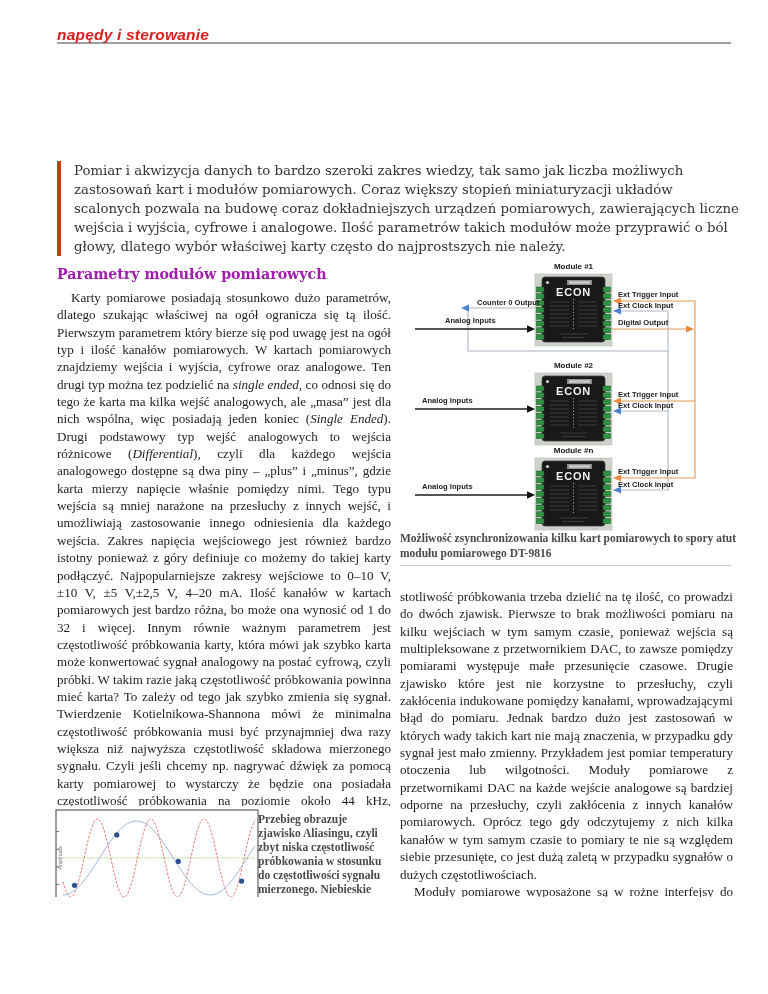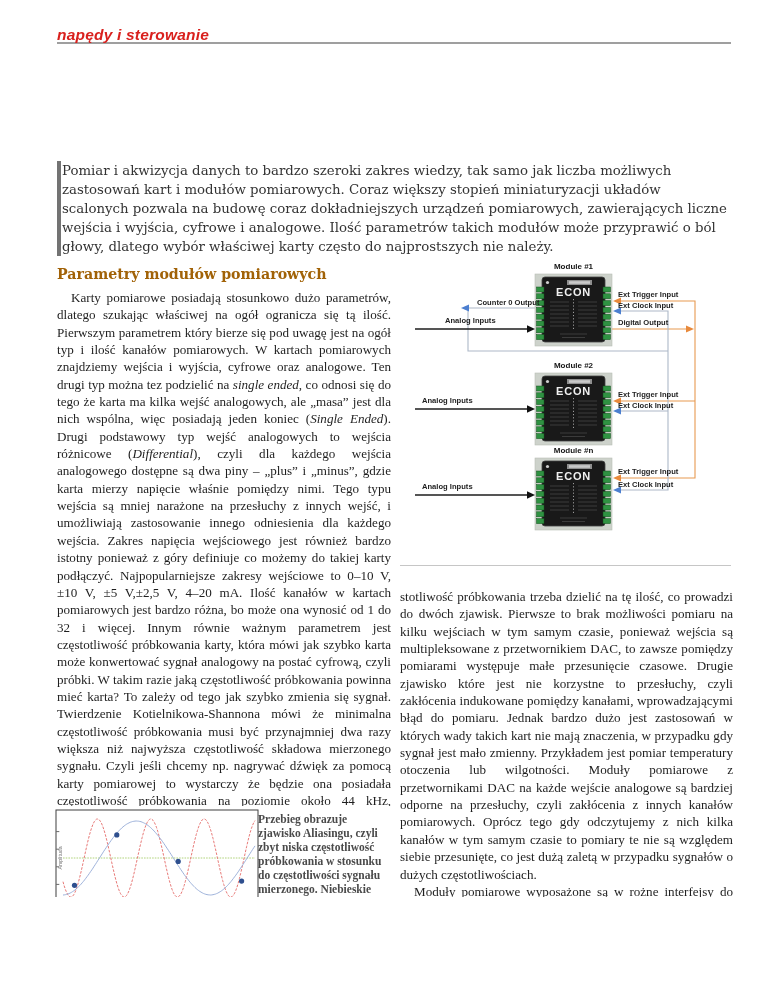--- a/index.html
+++ b/index.html
@@ -6,26 +6,26 @@
   .page{position:relative;width:768px;height:897px;background:#ffffff;overflow:hidden;
         font-family:"Liberation Serif",serif;color:#1e1e1e;}
   
   .kicker{position:absolute;left:57px;top:26px;font-family:"Liberation Sans",sans-serif;
           font-style:italic;font-weight:bold;font-size:15.5px;color:#d9201d;z-index:2;letter-spacing:0.2px;}
   .kicker-rule{position:absolute;left:57px;top:42px;width:674px;height:2px;background:#9f9f9f;z-index:1;}
   
   .title{position:absolute;left:56px;top:72px;margin:0;font-family:"DejaVu Serif",serif;
          font-weight:bold;font-size:30px;line-height:35px;color:#121212;letter-spacing:-0.3px;}
   
-  .lead{position:absolute;left:57px;top:161px;width:668px;border-left:4px solid #737373;
-        padding-left:1px;font-family:"DejaVu Serif",serif;font-size:13.3px;line-height:19px;color:#333;}
+  .lead{position:absolute;left:57px;top:161px;width:668px;border-left:4px solid #c2410c;
+        padding-left:13px;font-family:"DejaVu Serif",serif;font-size:13.3px;line-height:19px;color:#333;}
   
   .col-left{position:absolute;left:57px;top:266px;width:334px;height:540px;overflow:hidden;}
   .col-right-text{position:absolute;left:400px;top:574px;width:333px;height:392px;overflow:hidden;margin-top:14px;}
-  .col-left h2{margin:0 0 7px 0;font-family:"DejaVu Serif",serif;font-size:14.2px;color:#a16207;}
+  .col-left h2{margin:0 0 7px 0;font-family:"DejaVu Serif",serif;font-size:14.2px;color:#a21caf;}
   .body-p{margin:0;font-size:13.1px;line-height:17.35px;text-align:justify;color:#1e1e1e;}
   .body-p.indent{text-indent:14px;}
   
   .sync-diagram{position:absolute;left:400px;top:261px;}
   .diagram-caption{position:absolute;left:400px;top:531px;width:338px;
         font-family:"Liberation Serif",serif;font-weight:bold;font-size:11.5px;line-height:15px;color:#4a4a4a;}
   .caption-rule{position:absolute;left:400px;top:565px;width:331px;height:1px;background:#c6c6c6;}
   
   .alias-chart{position:absolute;left:55px;top:809px;}
   .alias-caption{position:absolute;left:258px;top:812px;width:128px;
@@ -149,20 +149,21 @@
 
     <text class="dlabel" x="218" y="36">Ext Trigger  Input</text>
     <text class="dlabel" x="218" y="47">Ext Clock Input</text>
     <text class="dlabel" x="218" y="64">Digital Output</text>
     <text class="dlabel" x="218" y="136">Ext Trigger  Input</text>
     <text class="dlabel" x="218" y="147">Ext Clock Input</text>
     <text class="dlabel" x="218" y="213">Ext Trigger  Input</text>
     <text class="dlabel" x="218" y="226">Ext Clock Input</text>
   </svg>
 
+  <div class="diagram-caption">Możliwość zsynchronizowania kilku kart pomiarowych to spory atut modułu pomiarowego DT-9816</div>
   <div class="caption-rule"></div>
 
   <div class="col-right-text">
     <p class="body-p">stotliwość próbkowania trzeba dzielić na tę ilość, co prowadzi do dwóch zjawisk. Pierwsze to brak możliwości pomiaru na kilku wejściach w tym samym czasie, ponieważ wejścia są multipleksowane z przetwornikiem DAC, to zawsze pomiędzy pomiarami występuje małe przesunięcie czasowe. Drugie zjawisko które jest nie korzystne to przesłuchy, czyli zakłócenia indukowane pomiędzy kanałami, wprowadzającymi błąd do pomiaru. Jednak bardzo dużo jest zastosowań w których wady takich kart nie mają znaczenia, w przypadku gdy sygnał jest mało zmienny. Przykładem jest pomiar temperatury otoczenia lub wilgotności. Moduły pomiarowe z przetwornikami DAC na każde wejście analogowe są bardziej odporne na przesłuchy, czyli zakłócenia z innych kanałów pomiarowych. Oprócz tego gdy odczytujemy z nich kilka kanałów w tym samym czasie to pomiary te nie są względem siebie przesunięte, co jest dużą zaletą w przypadku sygnałów o dużych częstotliwościach.</p>
     <p class="body-p indent">Moduły pomiarowe wyposażone są w rożne interfejsy do połączenia z komputerem. Obecnie najpopularniejsze interfejsy w kartach pomiarowych to USB, Ethernet, PCI, PCI express. Standard USB jest obecnie bardzo popularny, do tego stopnia że znajdziemy go nawet w telefonach i telewizorach. Moduły pomiarowe z USB są uniwersalne i wygodne w użyciu, ponieważ można z nich korzystać zarówno na PC'tach jak i komputerach przenośnych i tabletach.</p>
   </div>
 
   <svg class="alias-chart" width="204" height="106" viewBox="0 0 204 106" xmlns="http://www.w3.org/2000/svg">
     <rect x="1" y="1" width="202" height="96" fill="#ffffff" stroke="#3f3f3f" stroke-width="1"></rect>
     <line id="alias-zero" stroke-width="0.8" stroke-dasharray="1.6,1.1" x1="8" x2="200" y1="49" y2="49" stroke="#9dc85a"></line>

